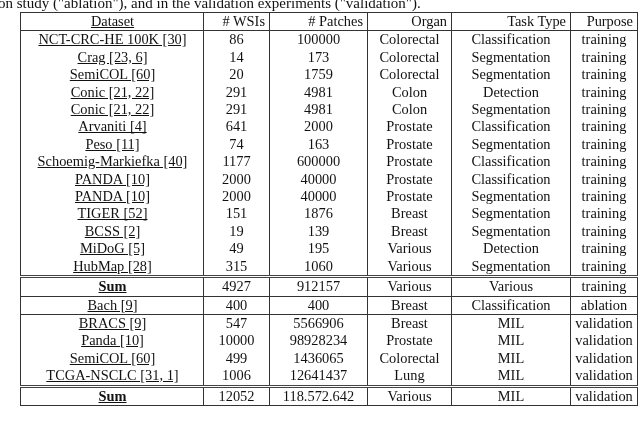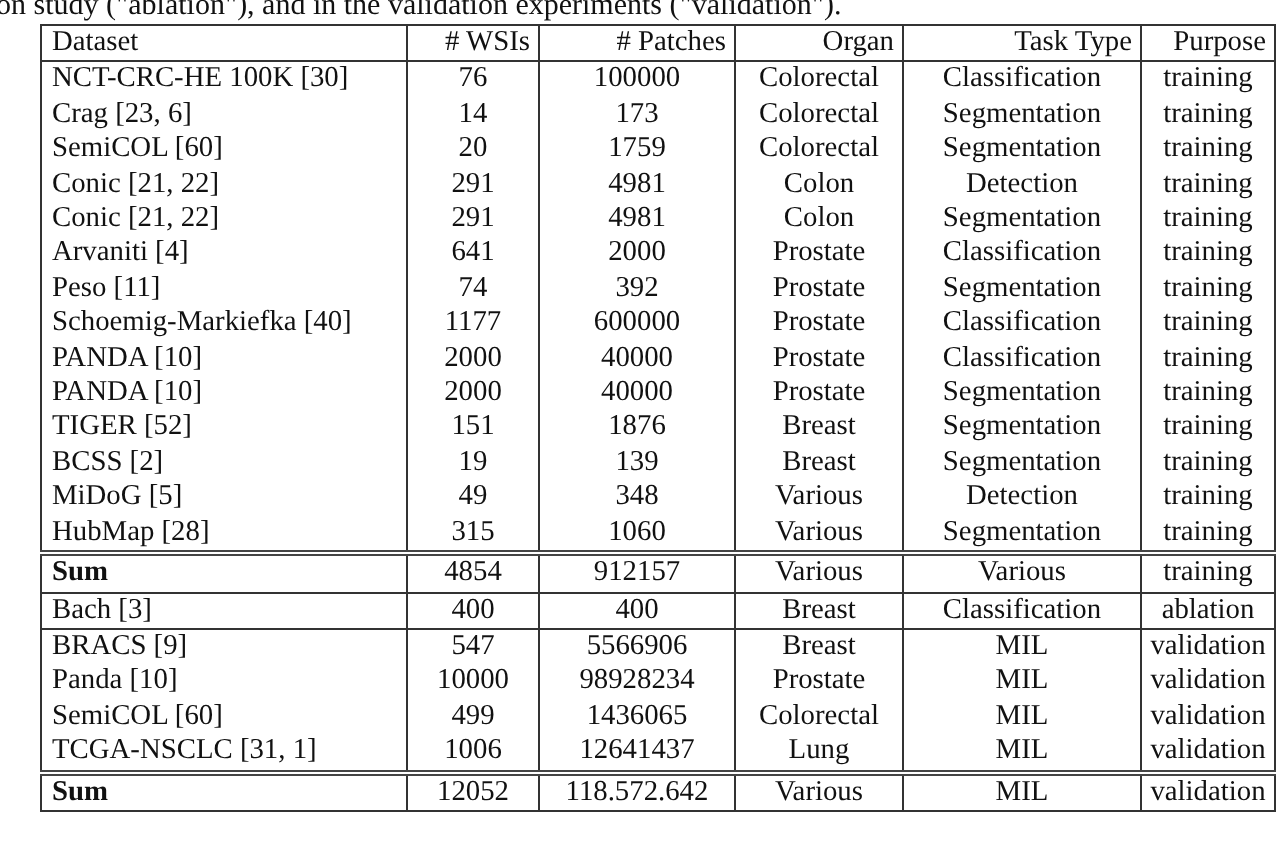--- a/index.html
+++ b/index.html
@@ -5,21 +5,21 @@
   html, body { margin:0; padding:0; background:#ffffff; }
   body { width:640px; height:434px; overflow:hidden; position:relative;
          font-family:"Liberation Serif", "DejaVu Serif", serif; color:#111; }
   .caption { position:absolute; left:-2px; top:-6px; font-size:15px; white-space:nowrap; line-height:18px; }
   table { position:absolute; left:20px; top:12px; border-collapse:collapse;
           font-size:14.4px; line-height:17.4px; }
   td, th { padding:0 4px; font-weight:normal; white-space:nowrap;
            border-left:1px solid #333; border-right:1px solid #333; height:17.4px; }
   th { text-align:right; }
   td { text-align:center; }
-  td.name, th.name { text-align:left; padding-left:5px; }
+  td.name, th.name { text-align:center; padding-left:5px;text-decoration:underline; }
   tr.head th { border-top:1px solid #333; border-bottom:1px solid #333; }
   tr.sep-top td { border-top:1px solid #333; }
   tr.dbl-top td { border-top:3px double #444; }
   tr.last td { border-bottom:1px solid #333; }
   .bold { font-weight:bold; }
   col.c1 { width:183px; } col.c2 { width:66px; } col.c3 { width:98px; }
   col.c4 { width:84px; } col.c5 { width:119px; } col.c6 { width:67px; }
 </style>
 </head>
 <body>
@@ -41,21 +41,21 @@
       <th># WSIs</th>
       <th># Patches</th>
       <th>Organ</th>
       <th>Task Type</th>
       <th>Purpose</th>
     </tr>
   </thead>
   <tbody id="tbody">
       <tr>
         <td class="name">NCT-CRC-HE 100K [30]</td>
-        <td>76</td>
+        <td>86</td>
         <td>100000</td>
         <td>Colorectal</td>
         <td>Classification</td>
         <td>training</td>
       </tr>
       <tr>
         <td class="name">Crag [23, 6]</td>
         <td>14</td>
         <td>173</td>
         <td>Colorectal</td>
@@ -90,21 +90,21 @@
         <td class="name">Arvaniti [4]</td>
         <td>641</td>
         <td>2000</td>
         <td>Prostate</td>
         <td>Classification</td>
         <td>training</td>
       </tr>
       <tr>
         <td class="name">Peso [11]</td>
         <td>74</td>
-        <td>392</td>
+        <td>163</td>
         <td>Prostate</td>
         <td>Segmentation</td>
         <td>training</td>
       </tr>
       <tr>
         <td class="name">Schoemig-Markiefka [40]</td>
         <td>1177</td>
         <td>600000</td>
         <td>Prostate</td>
         <td>Classification</td>
@@ -138,43 +138,43 @@
         <td class="name">BCSS [2]</td>
         <td>19</td>
         <td>139</td>
         <td>Breast</td>
         <td>Segmentation</td>
         <td>training</td>
       </tr>
       <tr>
         <td class="name">MiDoG [5]</td>
         <td>49</td>
-        <td>348</td>
+        <td>195</td>
         <td>Various</td>
         <td>Detection</td>
         <td>training</td>
       </tr>
       <tr>
         <td class="name">HubMap [28]</td>
         <td>315</td>
         <td>1060</td>
         <td>Various</td>
         <td>Segmentation</td>
         <td>training</td>
       </tr>
       <tr class="dbl-top">
         <td class="name bold">Sum</td>
-        <td>4854</td>
+        <td>4927</td>
         <td>912157</td>
         <td>Various</td>
         <td>Various</td>
         <td>training</td>
       </tr>
       <tr class="sep-top">
-        <td class="name">Bach [3]</td>
+        <td class="name">Bach [9]</td>
         <td>400</td>
         <td>400</td>
         <td>Breast</td>
         <td>Classification</td>
         <td>ablation</td>
       </tr>
       <tr class="sep-top">
         <td class="name">BRACS [9]</td>
         <td>547</td>
         <td>5566906</td>

